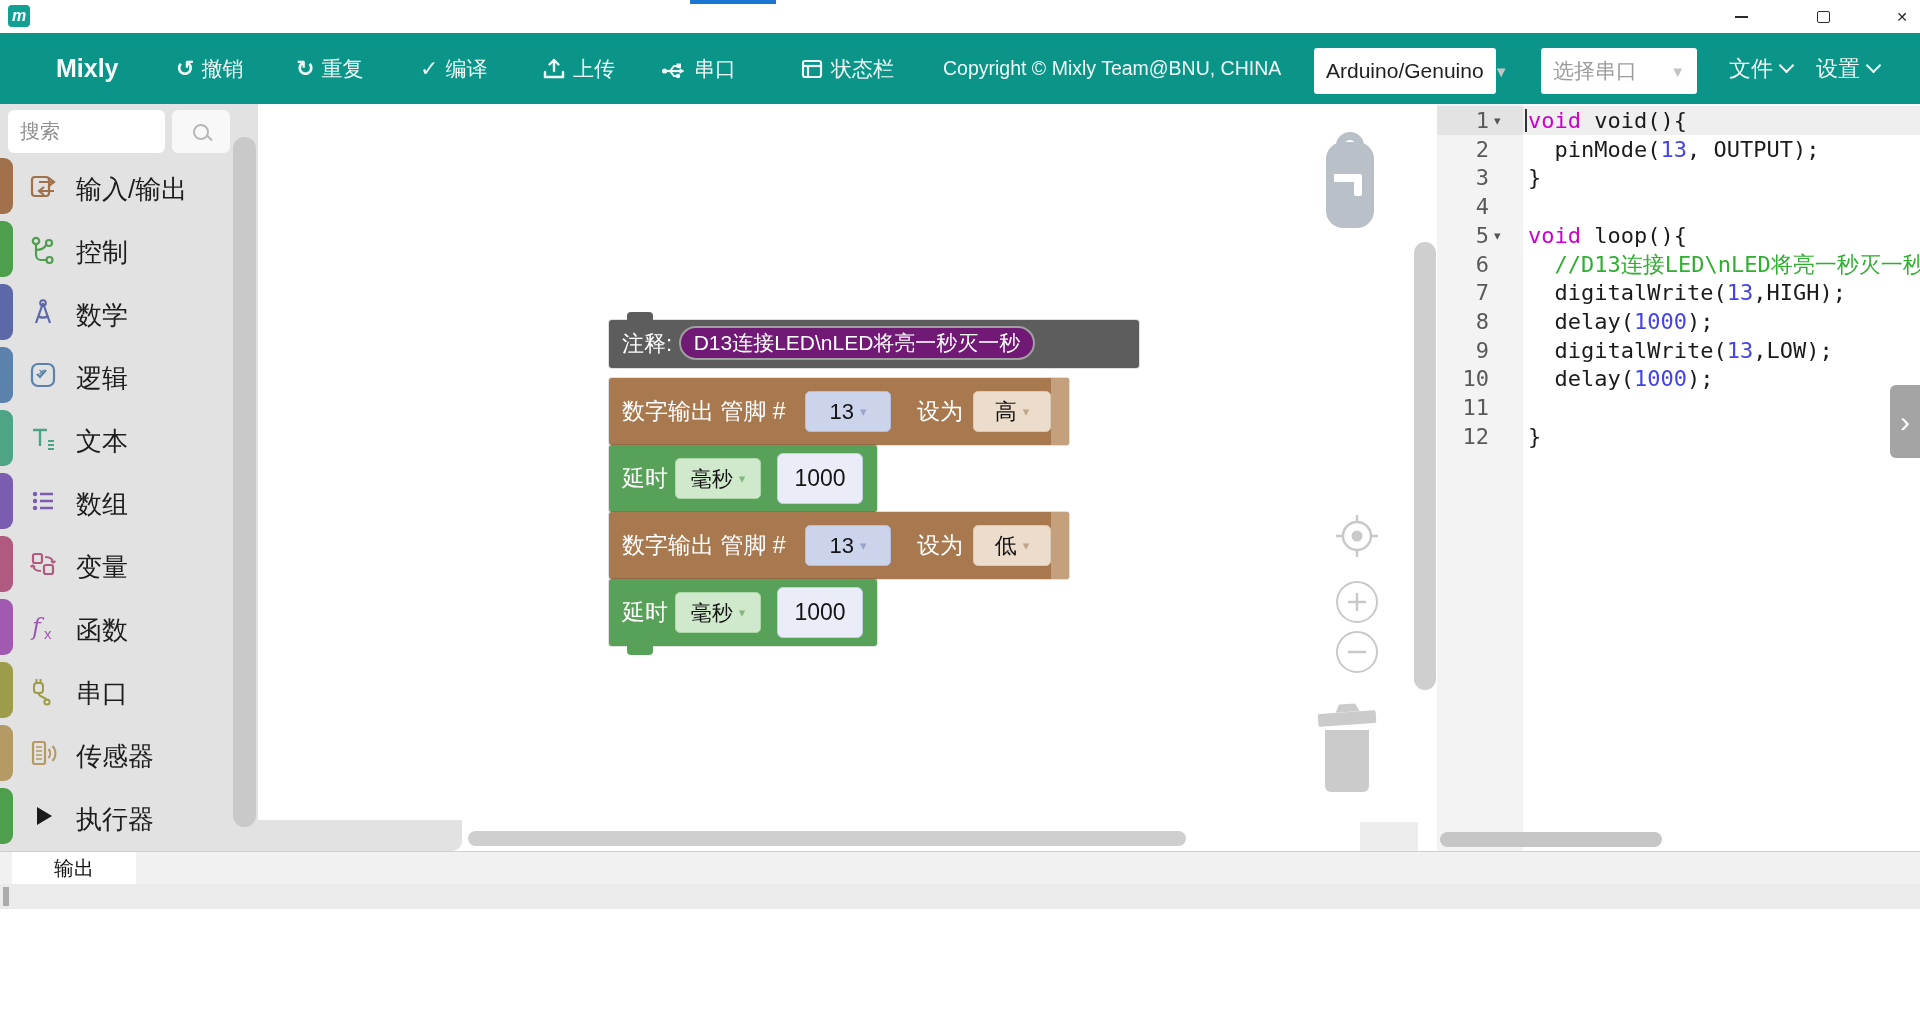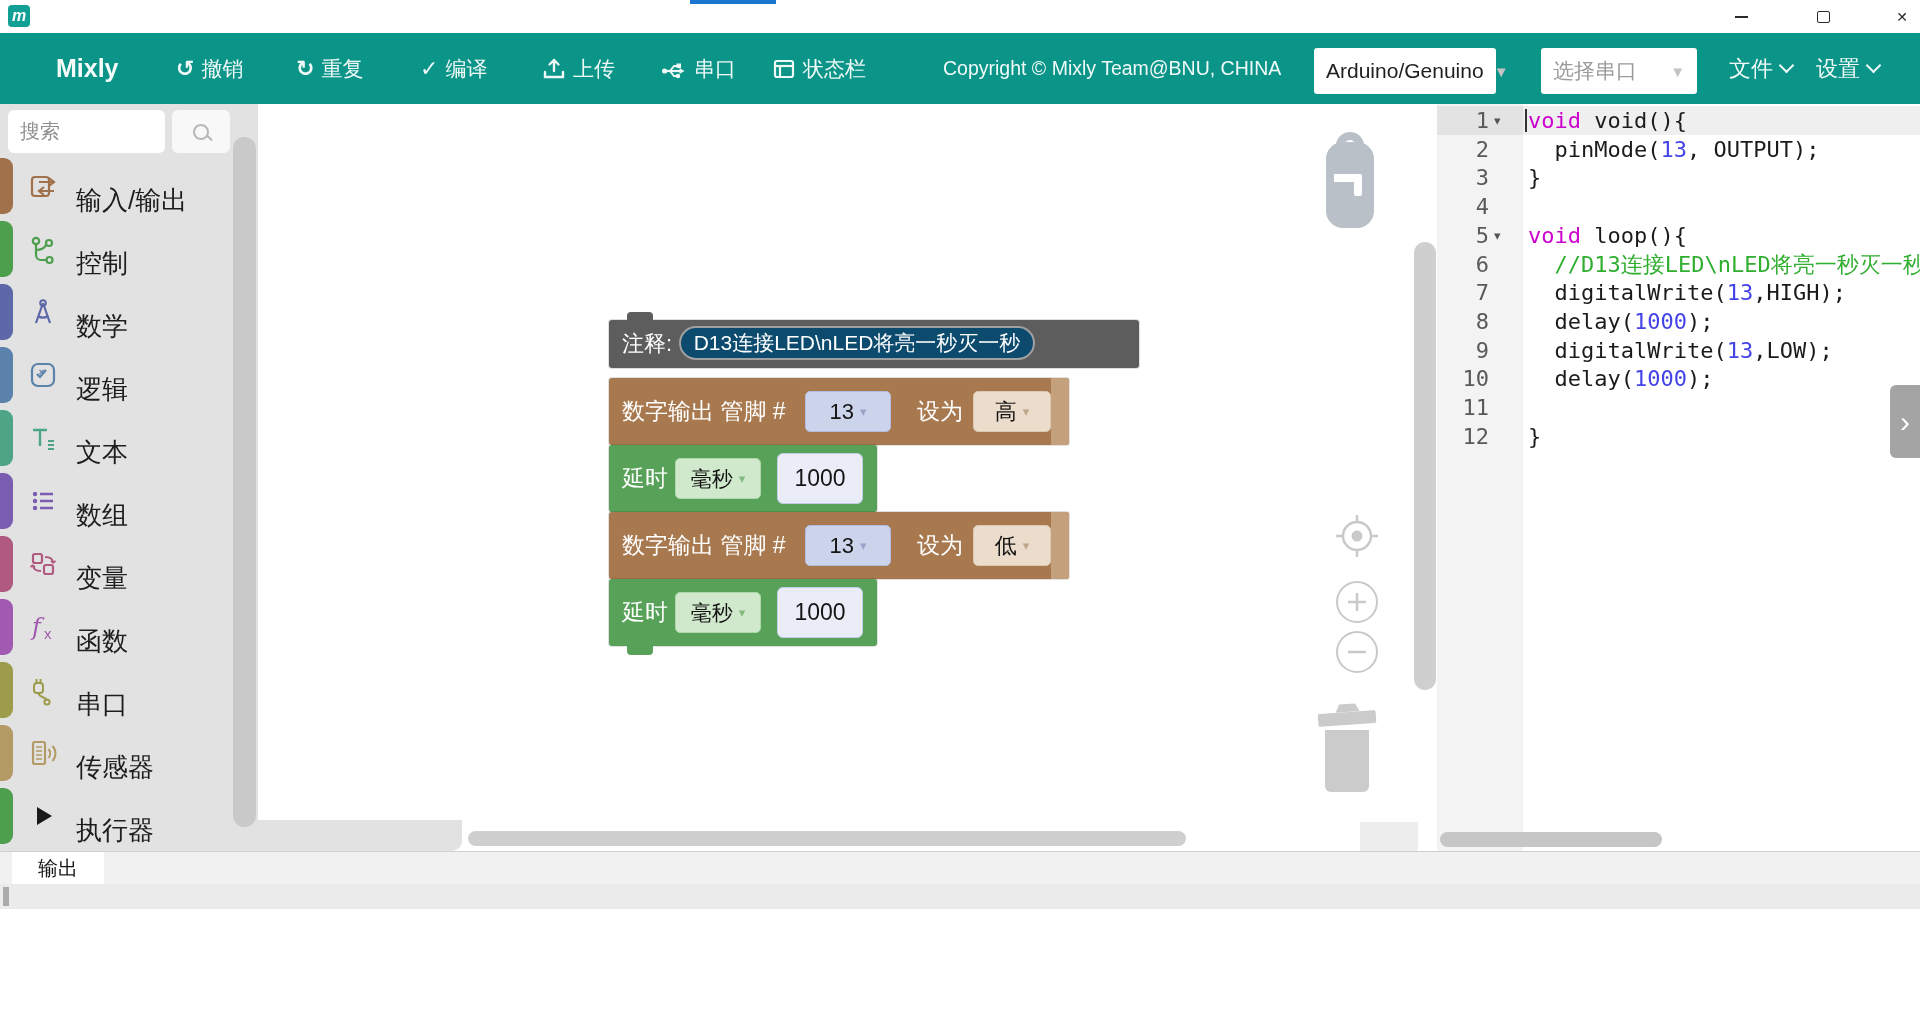--- a/index.html
+++ b/index.html
@@ -42,21 +42,21 @@
   .search-input::placeholder{color:#8f8f8f;}
   .mag-btn{left:172px;top:110px;width:58px;height:43px;background:#f8f8f8;border-radius:6px;
            display:flex;align-items:center;justify-content:center;}
   .mag-circle{width:12px;height:12px;border:2px solid #b7b7b7;border-radius:50%;position:relative;}
   .mag-circle::after{content:"";position:absolute;left:11px;top:11px;width:7px;height:2px;
                      background:#b7b7b7;transform:rotate(45deg);}
   .side-scroll{left:233px;top:137px;width:23px;height:690px;background:#c9c9c9;border-radius:12px;}
   .cat{left:0;width:258px;height:62px;cursor:pointer;}
   .cat-strip{left:0;top:3px;width:13px;height:56px;border-radius:0 9px 9px 0;}
   .cat-icon{left:27px;top:15px;width:32px;height:32px;}
-  .cat-label{left:76px;top:14px;height:62px;line-height:62px;font-size:26px;color:#1d1d1d;white-space:nowrap;}
+  .cat-label{left:76px;top:3px;height:62px;line-height:62px;font-size:26px;color:#1d1d1d;white-space:nowrap;}
 
   
   .block{border-radius:3px;box-shadow:0 0 0 1px rgba(0,0,0,0.12);}
   .blk-label{position:absolute;color:#fff;white-space:nowrap;}
   .bump{position:absolute;width:26px;height:9px;}
   .socket{position:absolute;border-radius:5px;display:flex;align-items:center;justify-content:center;
           gap:6px;box-sizing:border-box;}
   .socket .val{font-size:22px;color:#141414;}
   .socket .caret{font-size:13px;}
 
@@ -80,21 +80,21 @@
   .c-kw{color:#cc00cc;}
   .c-num{color:#4343e8;}
   .c-cmt{color:#2fae2f;}
   .cursor-bar{position:absolute;left:88px;top:3px;width:2px;height:23px;background:#333;}
   .collapse-btn{left:1890px;top:385px;width:30px;height:73px;background:#a4a4a4;border-radius:6px 0 0 6px;
                 display:flex;align-items:center;justify-content:center;color:#fff;font-size:30px;cursor:pointer;}
 
   
   .bottom-divider{left:0;top:851px;width:1920px;height:1px;background:#cfcfcf;}
   .tabrow{left:0;top:852px;width:1920px;height:32px;background:#f1f1f1;}
-  .tab-active{left:12px;top:852px;width:92px;height:32px;background:#fff;text-align:center;
+  .tab-active{left:12px;top:852px;width:124px;height:32px;background:#fff;text-align:center;
               line-height:32px;font-size:20px;color:#151515;cursor:pointer;}
   .outrow{left:0;top:884px;width:1920px;height:25px;background:#ebebeb;}
   .outtick{left:3px;top:887px;width:6px;height:19px;background:#ababab;}
 </style>
 </head>
 <body>
 
 <div class="app">
 
   <div class="abs titlebar">
@@ -142,21 +142,21 @@
             <path d="M6 15 H20" stroke="#eef8f6" stroke-width="2.2"></path>
             <path d="M23.5 15 l-5 -3 v6 z" fill="#eef8f6"></path>
             <path d="M9 15 l4 -5 h3" stroke="#eef8f6" stroke-width="2" fill="none"></path>
             <rect x="15.5" y="7.5" width="4.5" height="4.5" fill="#eef8f6"></rect>
             <path d="M9 15 l4 5 h2.5" stroke="#eef8f6" stroke-width="2" fill="none"></path>
             <circle cx="17" cy="20" r="2.2" fill="#eef8f6"></circle>
           </svg>
         </span>
         <span>串口</span>
       </div>
-      <div class="abs tb-btn" style="left: 772px;">
+      <div class="abs tb-btn" style="left: 800px;">
         <span style="display: flex;">
           <svg width="24" height="24" viewBox="0 0 24 24">
             <rect x="3" y="4" width="18" height="16" rx="2" stroke="#eef8f6" stroke-width="2.2" fill="none"></rect>
             <line x1="3" y1="9" x2="21" y2="9" stroke="#eef8f6" stroke-width="2.2"></line>
             <line x1="8" y1="9" x2="8" y2="20" stroke="#eef8f6" stroke-width="2.2"></line>
           </svg>
         </span>
         <span>状态栏</span>
       </div>
     </div>
@@ -286,21 +286,21 @@
         <div class="abs cat-icon"><svg width="32" height="32" viewBox="0 0 32 32">
             <path d="M10 7 L25 16 L10 25 z" fill="#1a1a1a"></path>
           </svg></div>
         <div class="abs cat-label">执行器</div>
       </div>
     </div>
 
   <div class="abs block" style="left:609px;top:320px;width:530px;height:48px;background:#5d5d5d;">
     <div class="bump" style="left:18px;top:-8px;background:#5d5d5d;border-radius:4px 4px 0 0;"></div>
     <span class="blk-label" style="left:13px;line-height:48px;font-size:22px;">注释:</span>
-    <div style="position:absolute;left:70px;top:6px;width:356px;height:34px;background:#0c4a6e;
+    <div style="position:absolute;left:70px;top:6px;width:356px;height:34px;background:#701a75;
                 border:2px solid #a0a0a0;border-radius:17px;box-sizing:border-box;display:flex;
                 align-items:center;justify-content:center;">
       <span style="color:#fff;font-size:21px;white-space:nowrap;">D13连接LED\nLED将亮一秒灭一秒</span>
     </div>
   </div>
 
   <div class="abs block" style="left:609px;top:378px;width:460px;height:67px;background:#a8794f;">
     <div style="position:absolute;right:0;top:0;width:18px;height:67px;background:#c5a07d;border-radius:0 3px 3px 0;"></div>
     <span class="blk-label" style="left:13px;line-height:67px;font-size:23px;">数字输出 管脚 #</span>
     <div class="socket" style="left:196px;top:13px;width:86px;height:41px;background:#ccd4ec;border:1.5px solid #b2bcdf;">

